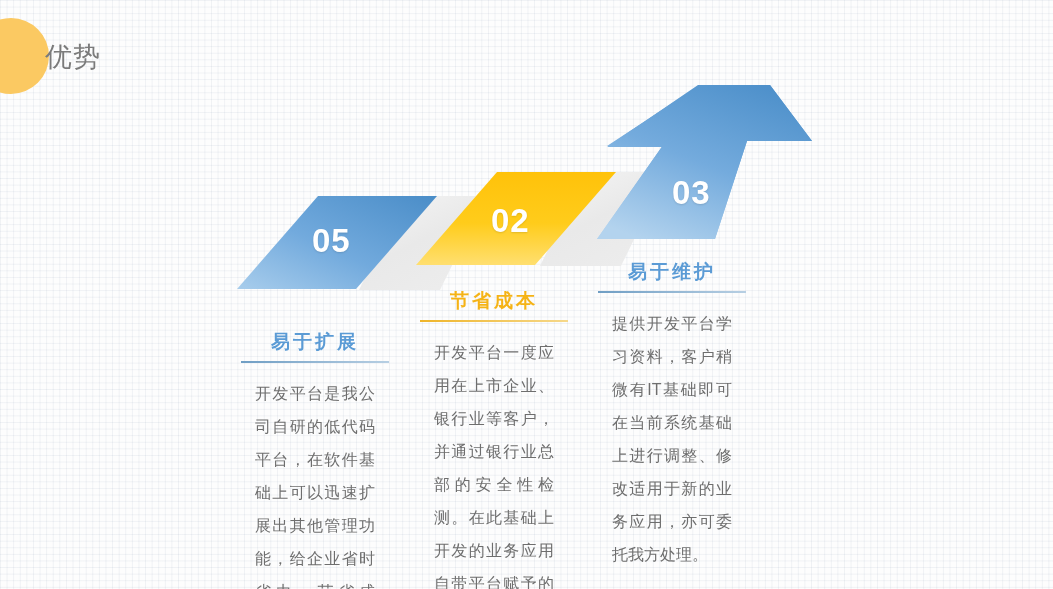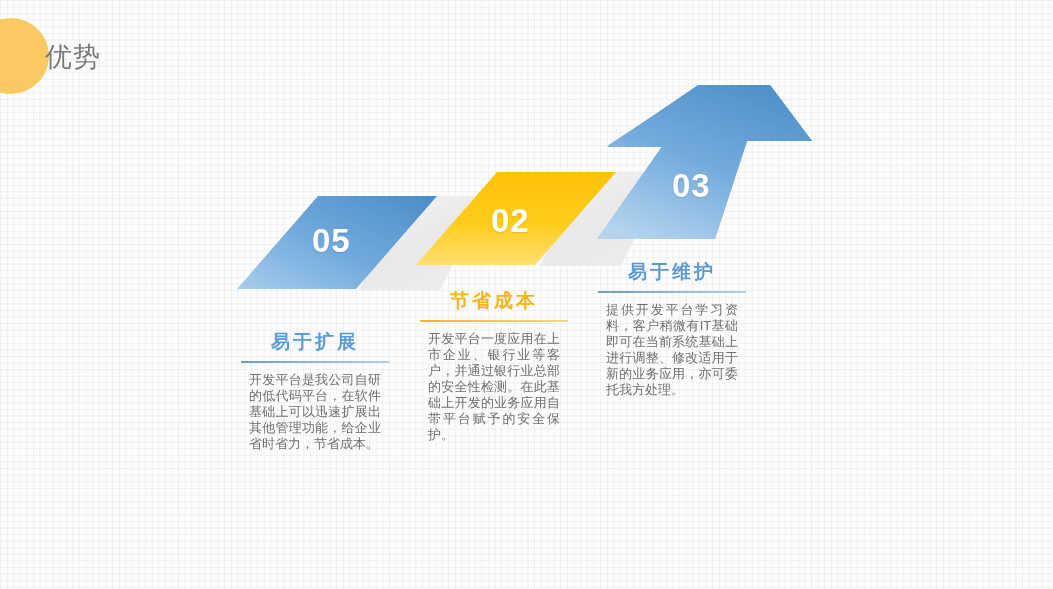--- a/index.html
+++ b/index.html
@@ -56,21 +56,21 @@
   .step-num {
     position: absolute;
     color: #ffffff;
     font-size: 33px;
     font-weight: bold;
     letter-spacing: 1px;
     text-shadow: 0 1px 2px rgba(0,0,0,0.12);
   }
   .num-01 { left: 312px; top: 222px; }
   .num-02 { left: 491px; top: 202px; }
-  .num-03 { left: 672px; top: 167px; }
+  .num-03 { left: 672px; top: 174px; }
 
   
   .col {
     position: absolute;
     width: 148px;
   }
   .col-1 { left: 241px; top: 329px; }
   .col-2 { left: 420px; top: 288px; }
   .col-3 { left: 598px; top: 259px; }
 
@@ -88,26 +88,26 @@
   .col-rule {
     height: 2px;
     width: 100%;
     margin-bottom: 9px;
   }
   .col-1 .col-rule { background: linear-gradient(to right, #6f9ec4, #b7cfe3); }
   .col-2 .col-rule { background: linear-gradient(to right, #efb52a, #f6d88a); }
   .col-3 .col-rule { background: linear-gradient(to right, #6f9ec4, #b7cfe3); }
 
   .col-body {
-    font-size: 13px;
-    line-height: 16px;
+    font-size: 16px;
+    line-height: 33px;
     color: #6e6e6e;
     text-align: justify;
     text-justify: inter-ideograph;
-    margin: 8px;
+    margin: 14px;
   }
 </style>
 </head>
 <body>
 
 <div id="slide">
 
   <div class="corner-circle"></div>
 
   <div class="slide-title">优势</div>

